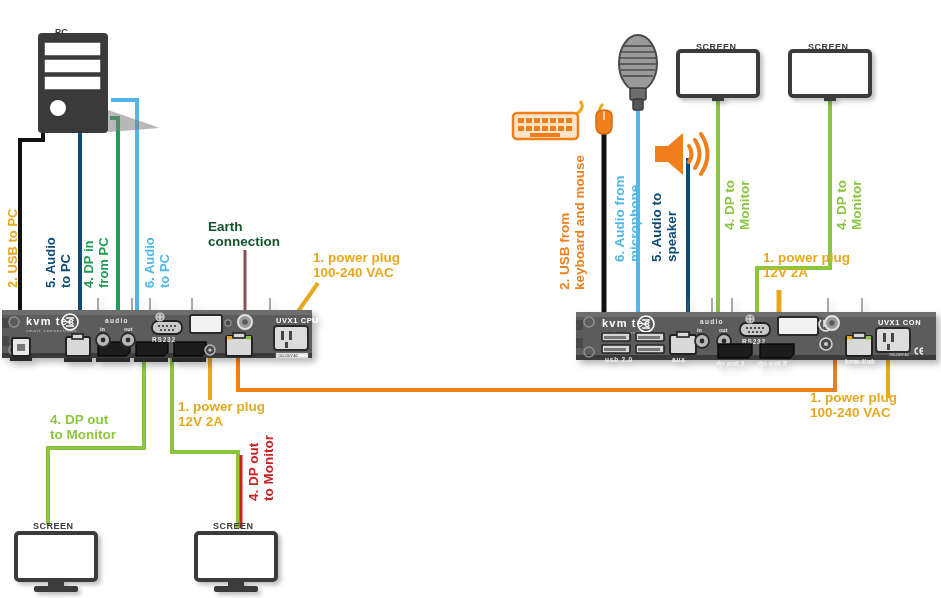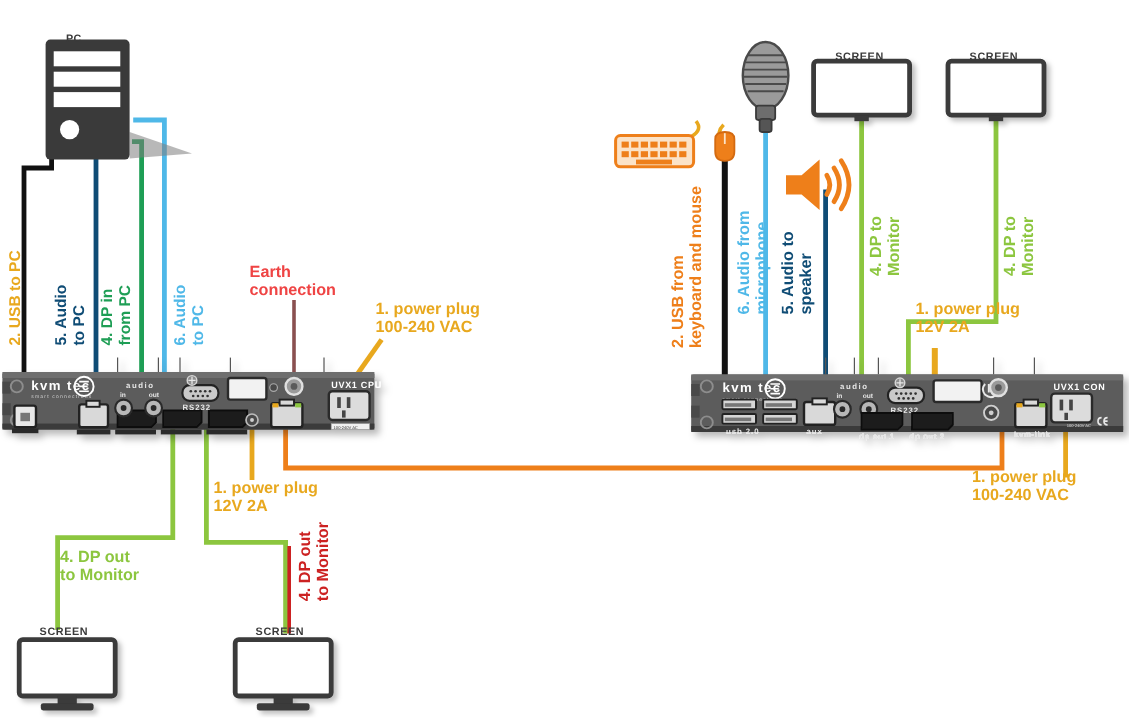--- a/index.html
+++ b/index.html
@@ -353,30 +353,30 @@
 
   <div class="lbl vert" style="left:44px;top:288px;font-size:13px;color:#0F4C75;transform:rotate(-90deg);">5. Audio
 to PC</div>
 
   <div class="lbl vert" style="left:82px;top:288px;font-size:13px;color:#1E9E55;transform:rotate(-90deg);">4. DP in
 from PC</div>
 
   <div class="lbl vert" style="left:143px;top:288px;font-size:13px;color:#4FB8E8;transform:rotate(-90deg);">6. Audio
 to PC</div>
 
-  <div class="lbl" style="left:208px;top:219px;font-size:13.5px;color:#ef4444;">Earth
+  <div class="lbl" style="left:208px;top:219px;font-size:13.5px;color:#14532d;">Earth
 connection</div>
 
   <div class="lbl" style="left:313px;top:250px;font-size:13.5px;color:#E8A81E;">1. power plug
 100-240 VAC</div>
 
   <div class="lbl" style="left:178px;top:399px;font-size:13.5px;color:#E8A81E;">1. power plug
 12V 2A</div>
 
-  <div class="lbl" style="left:50px;top:412px;font-size:13.5px;color:#8CC63F;margin-top:44px;">4. DP out
+  <div class="lbl" style="left:50px;top:412px;font-size:13.5px;color:#8CC63F;">4. DP out
 to Monitor</div>
 
   <div class="lbl vert" style="left:246px;top:501px;font-size:13.5px;color:#CC2222;transform:rotate(-90deg);">4. DP out
 to Monitor</div>
 
 
   <div class="lbl vert" style="left:557px;top:290px;font-size:13.5px;color:#EE7F1A;transform:rotate(-90deg);">2. USB from
 keyboard and mouse</div>
 
   <div class="lbl vert" style="left:612px;top:262px;font-size:13.5px;color:#4FB8E8;transform:rotate(-90deg);">6. Audio from

